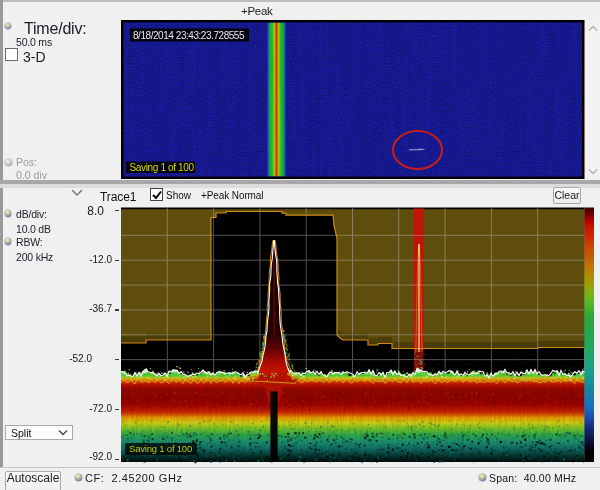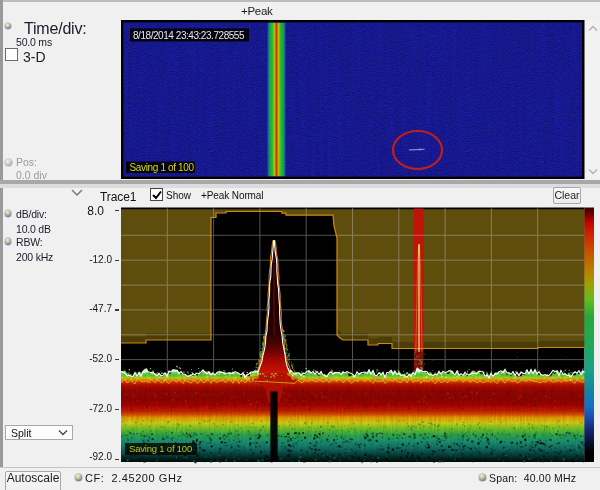--- a/index.html
+++ b/index.html
@@ -107,23 +107,23 @@
 <div class="abs" style="left:5px;top:424.5px;width:68px;height:15.5px;background:#fdfdfd;border:1px solid #a9a9a9"></div>
 <div class="txt" style="left:11px;top:426.5px;font-size:10.5px;color:#111">Split</div>
 <svg class="abs" style="left:58px;top:429px" width="12" height="8">
     <polyline points="1,1.5 5,5.5 9,1.5" fill="none" stroke="#444" stroke-width="1.4"></polyline>
   </svg>
 
 <div class="txt" style="left:0;top:204.0px;width:104px;text-align:right;font-size:12px;color:#141414">8.0</div>
 <div class="abs" style="left:114.5px;top:210.0px;width:4px;height:1.2px;background:#3a3a3a"></div>
 <div class="txt" style="left:0;top:253.7px;width:112px;text-align:right;font-size:10px;color:#141414">-12.0</div>
 <div class="abs" style="left:114.5px;top:259.7px;width:4px;height:1.2px;background:#3a3a3a"></div>
-<div class="txt" style="left:0;top:303.4px;width:112px;text-align:right;font-size:10px;color:#141414">-47.7</div>
+<div class="txt" style="left:0;top:303.4px;width:112px;text-align:right;font-size:10px;color:#141414">-36.7</div>
 <div class="abs" style="left:114.5px;top:309.4px;width:4px;height:1.2px;background:#3a3a3a"></div>
-<div class="txt" style="left:0;top:353.1px;width:112px;text-align:right;font-size:10px;color:#141414">-52.0</div>
+<div class="txt" style="left:0;top:353.1px;width:92px;text-align:right;font-size:10px;color:#141414">-52.0</div>
 <div class="abs" style="left:114.5px;top:359.1px;width:4px;height:1.2px;background:#3a3a3a"></div>
 <div class="txt" style="left:0;top:402.8px;width:112px;text-align:right;font-size:10px;color:#141414">-72.0</div>
 <div class="abs" style="left:114.5px;top:408.8px;width:4px;height:1.2px;background:#3a3a3a"></div>
 <div class="txt" style="left:0;top:451px;width:112px;text-align:right;font-size:10px;color:#141414">-92.0</div>
 <div class="abs" style="left:114.5px;top:458.5px;width:4px;height:1.2px;background:#3a3a3a"></div>
 
 <svg class="abs" style="left:0;top:0" width="600" height="490" viewBox="0 0 600 490">
  <defs>
   <linearGradient id="cbar" x1="0" y1="207.5" x2="0" y2="462.0" gradientUnits="userSpaceOnUse">
    <stop offset="0.000" stop-color="#3a0000"></stop>

